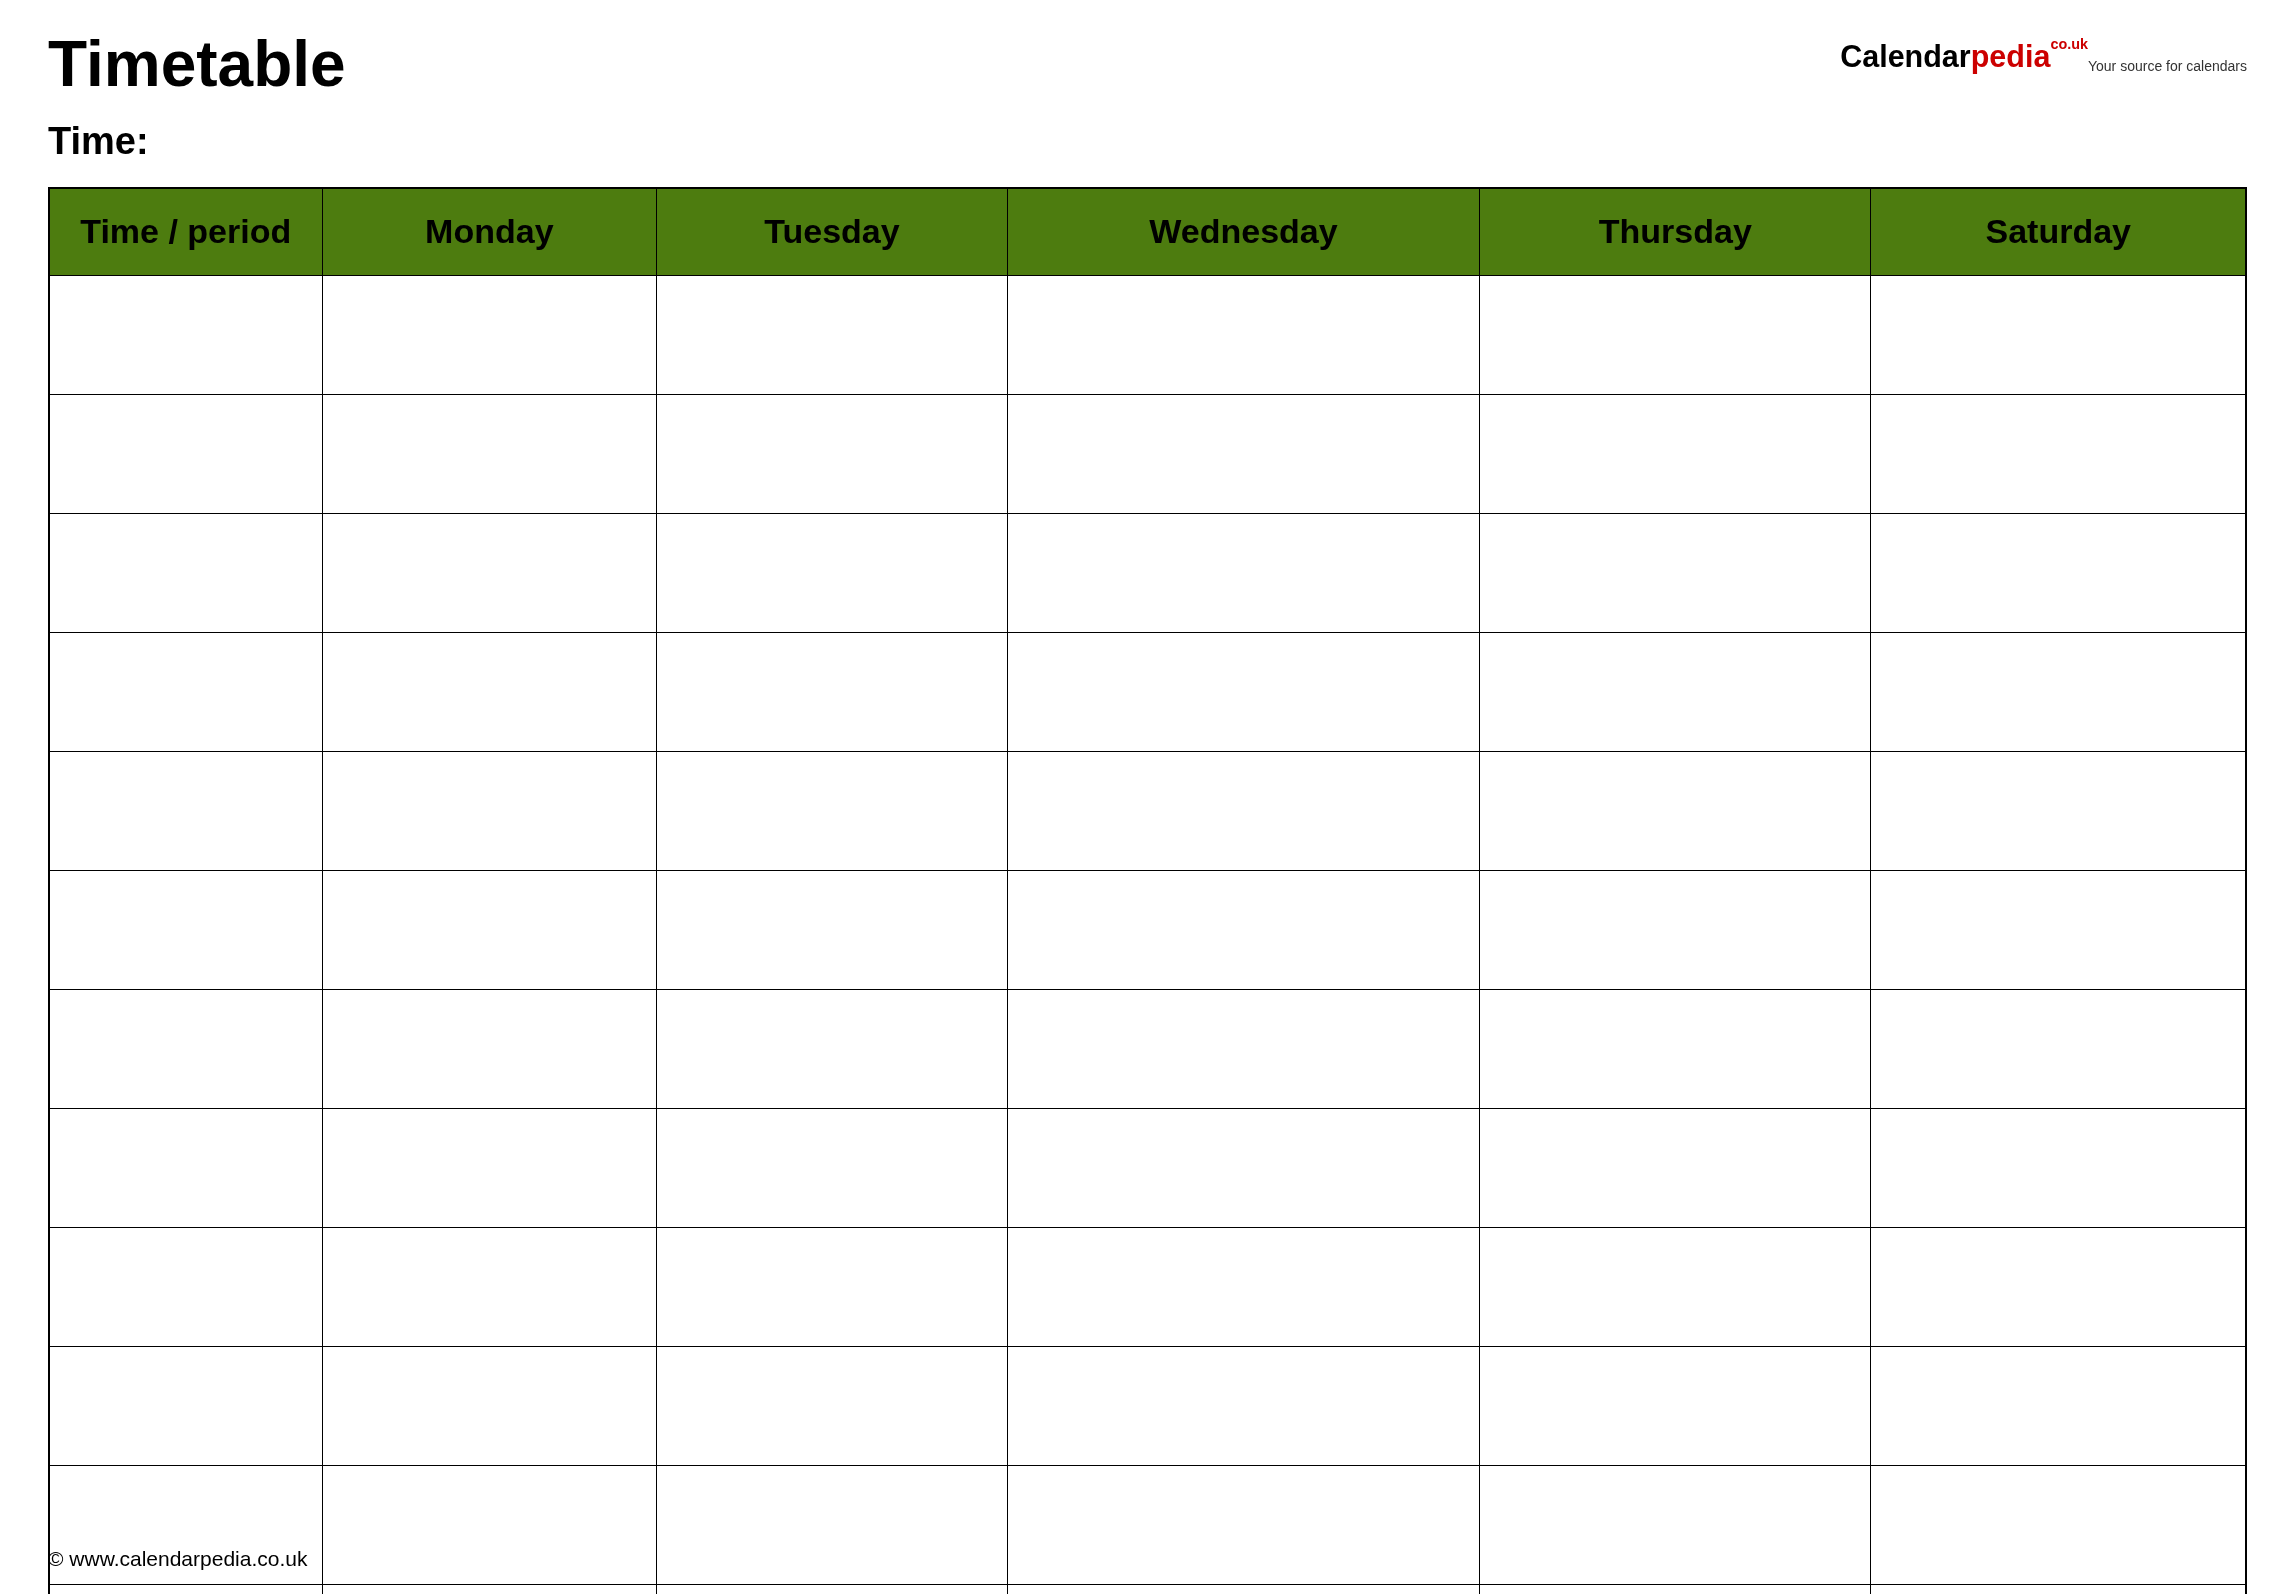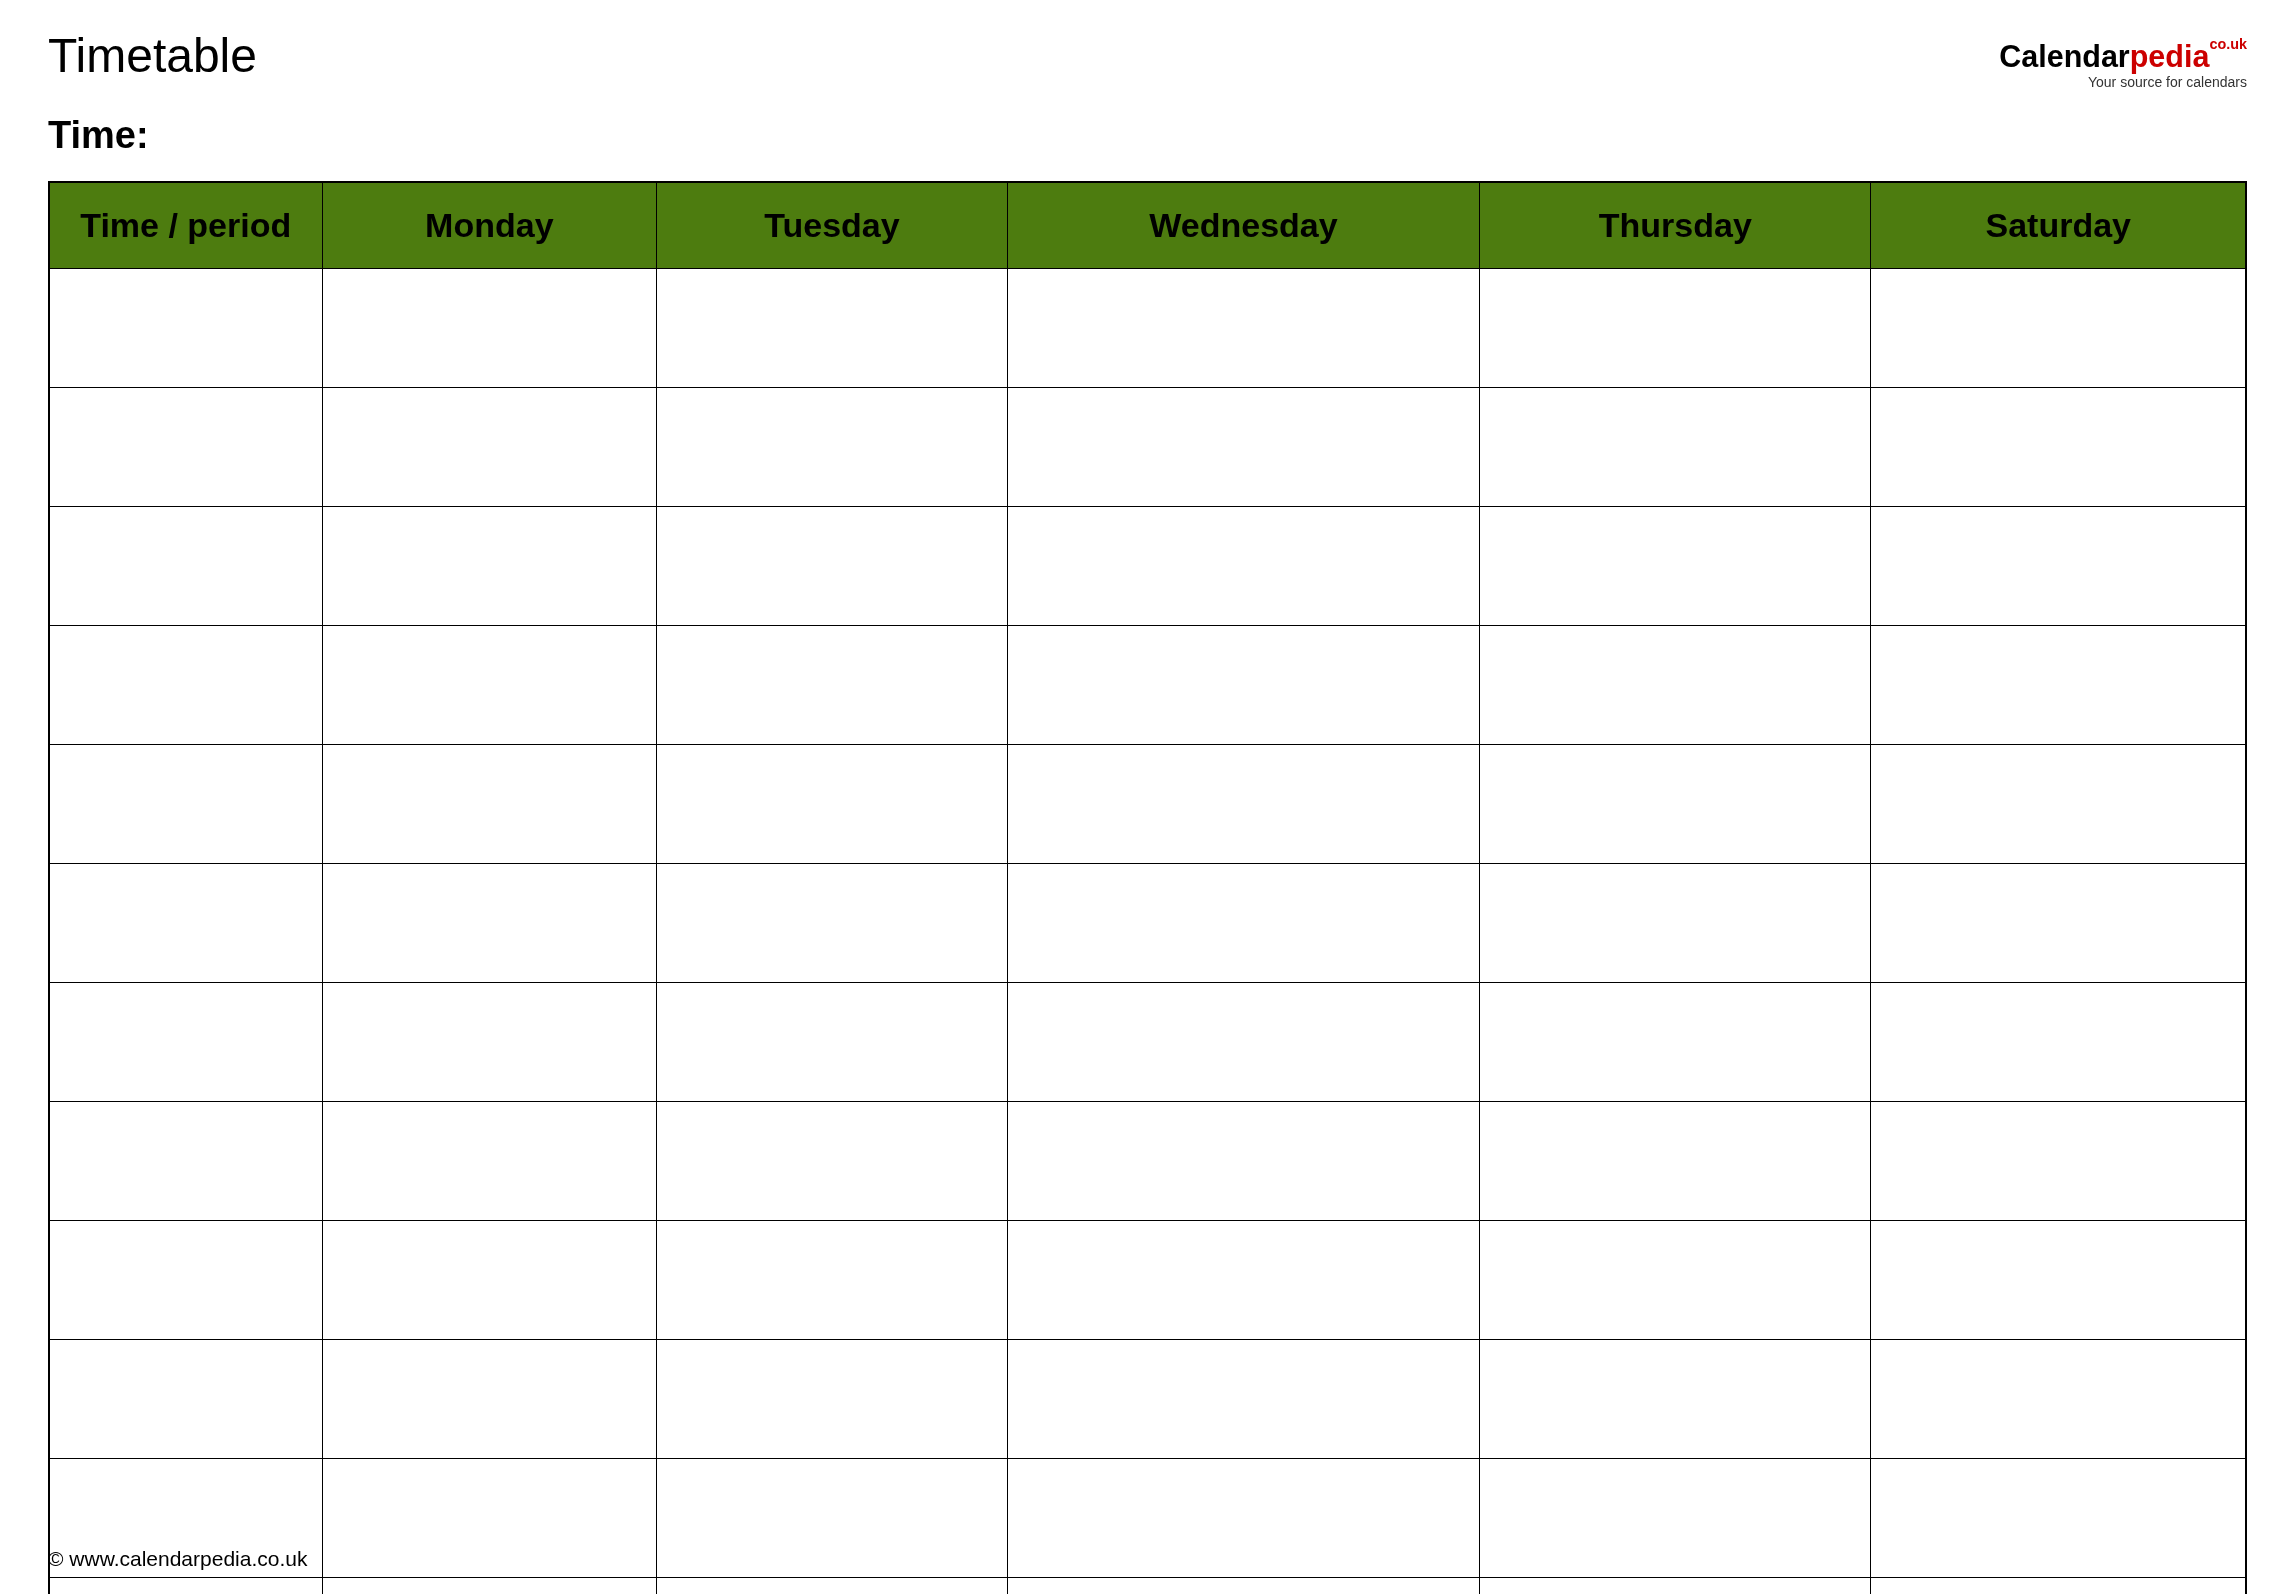--- a/index.html
+++ b/index.html
@@ -18,29 +18,29 @@
     }
 
     .header {
       display: flex;
       justify-content: space-between;
       align-items: flex-start;
       margin-bottom: 24px;
     }
 
     .title {
-      font-size: 48px;
-      font-weight: normal;
+      font-size: 64px;
+      font-weight: bold;
       color: #000000;
       line-height: 1;
     }
 
     .logo-container {
       display: flex;
-      flex-direction: column;
+      flex-direction: row;
       align-items: flex-end;
       margin-top: 8px;
     }
 
     .logo-text {
       font-size: 30.5px;
       font-weight: bold;
       color: #000000;
       line-height: 1.1;
     }

